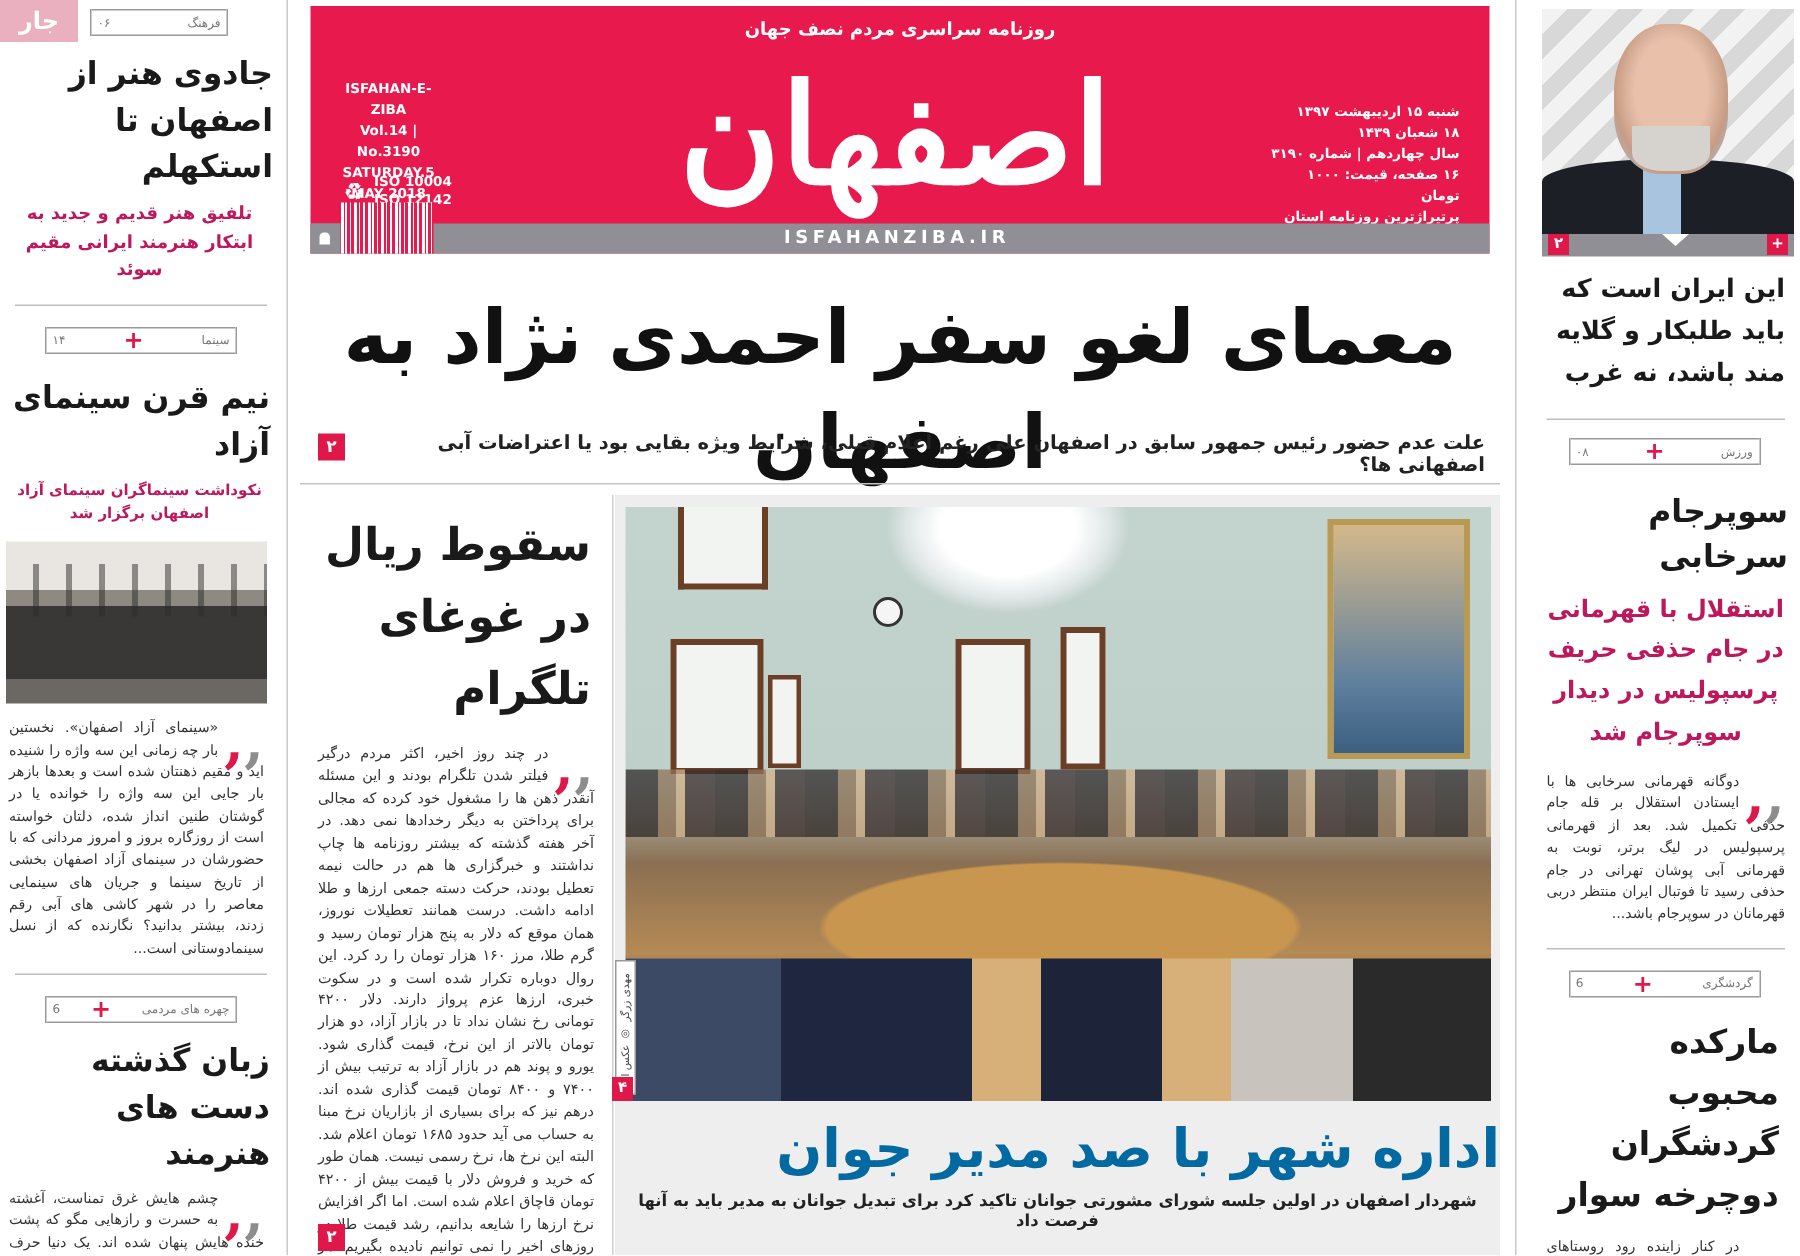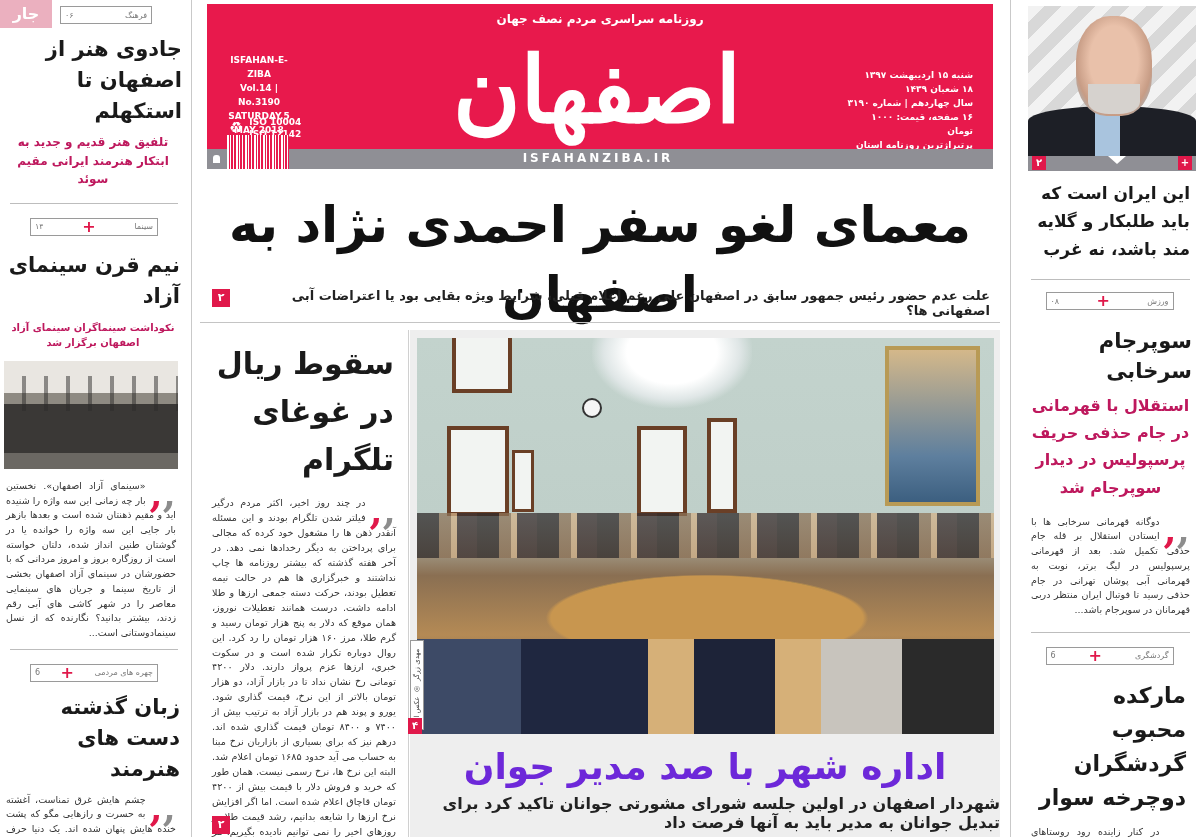--- a/index.html
+++ b/index.html
@@ -60,22 +60,22 @@
       radial-gradient(ellipse 200px 45px at 290px 270px, #53703a 0 70%, transparent 72%),
       linear-gradient(180deg, #c3d3cd 0%, #bfcfc9 45%, #8a6f52 60%, #b48a55 75%, #2b2f3a 100%); }
   .photo .win { position: absolute; background: #f2f4f2; border: 4px solid #6a3f26; }
   .photo .chand { position: absolute; left: 175px; top: 0; width: 160px; height: 70px; background: radial-gradient(ellipse at 50% 20%, #ffffff 0 40%, #dfe6e6 60%, transparent 72%); }
   .photo .clock { position: absolute; left: 165px; top: 60px; width: 20px; height: 20px; border-radius: 50%; background: #f5f5f5; border: 2px solid #333; }
   .photo .tile { position: absolute; right: 14px; top: 8px; width: 95px; height: 160px; background: linear-gradient(180deg, #d4b88a, #5e7f9e 70%, #3c5f80); border: 4px solid #b89a55; }
   .photo .people { position: absolute; left: 0; right: 0; top: 175px; height: 45px; background: repeating-linear-gradient(90deg, #2f2a2a 0 22px, #8d7358 22px 34px, #d2b28a 34px 40px, #3b3030 40px 60px); opacity: 0.75; }
   .photo .front { position: absolute; left: 0; right: 0; bottom: 0; height: 95px; background: linear-gradient(90deg, #3d4a66 0 18%, #1f2740 18% 40%, #d6b078 40% 48%, #1d2338 48% 62%, #d6b078 62% 70%, #c8c4bd 70% 84%, #2a2a2a 84%); }
   .photo-credit { position: absolute; left: 0; top: 310px; width: 14px; height: 90px; border: 1px solid #999; background: #fff; font-size: 7px; writing-mode: vertical-rl; transform: rotate(180deg); color: #444; display: flex; align-items: center; justify-content: center; gap: 4px; }
   .photo-page { position: absolute; left: -2px; top: 388px; }
-  .photo-hl { position: absolute; left: 0; right: 0; top: 410px; text-align: center; direction: rtl; font-size: 36px; font-weight: bold; color: #6d28d9; line-height: 54px; }
-  .photo-sub { position: absolute; left: 0; right: 0; top: 464px; text-align: right; direction: rtl; font-size: 16px; font-weight: bold; color: #222; }
+  .photo-hl { position: absolute; left: 0; right: 0; top: 410px; text-align: right; direction: rtl; font-size: 36px; font-weight: bold; color: #0369a1; line-height: 54px; }
+  .photo-sub { position: absolute; left: 0; right: 0; top: 464px; text-align: center; direction: rtl; font-size: 11px; font-weight: bold; color: #222; }
 
   
   .label-overlay { position: absolute; left: 0; top: 0; width: 52px; height: 28px; background: #e8a3b4; opacity: 0.85; color: #fff; font-size: 16px; font-weight: bold; text-align: center; line-height: 28px; direction: rtl; }
   .thumb-left { margin: 6px 10px 0 4px; height: 108px; background: linear-gradient(180deg, #e9e6e1 0 30%, #8e8a82 30% 40%, #3a3836 40% 85%, #6b6863 85%); position: relative; }
   .thumb-left::before { content: ""; position: absolute; left: 0; right: 0; top: 15px; height: 35px; background: repeating-linear-gradient(90deg, transparent 0 18px, #2c2b2a 18px 22px); opacity: 0.5; }
 
   
   .zarif { position: relative; margin: 6px 4px 0 15px; height: 150px; background: repeating-linear-gradient(135deg, #f2f2f2 0 12px, #d8d8d8 12px 24px); overflow: hidden; }
   .zarif .face { position: absolute; left: 48px; top: 10px; width: 76px; height: 100px; border-radius: 45% 45% 40% 40%; background: radial-gradient(ellipse at 50% 45%, #e9c1aa 0 45%, #c79c85 70%, #b0b0b0 82%); }
   .zarif .beard { position: absolute; left: 60px; top: 78px; width: 52px; height: 30px; border-radius: 0 0 40% 40%; background: #d6d2ce; }

